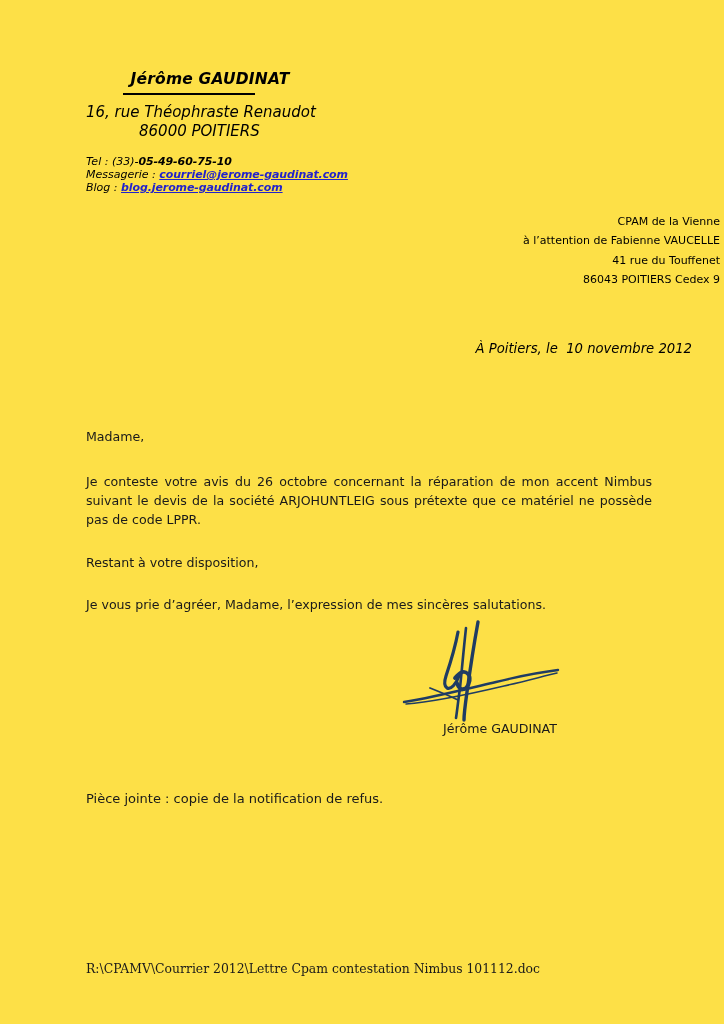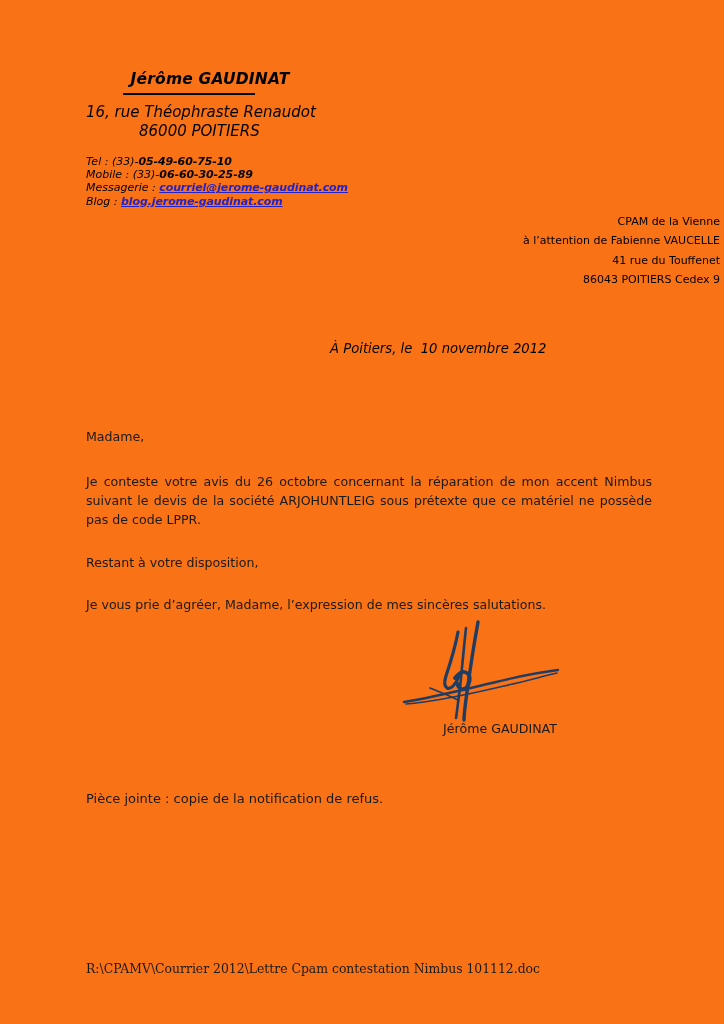--- a/index.html
+++ b/index.html
@@ -12,21 +12,21 @@
     height: 1024px;
     position: relative;
     font-family: "DejaVu Sans", sans-serif;
     color: #000000;
     overflow: hidden;
   }
 
   .page {
     position: absolute;
     inset: 0;
-    background: #f97316;
+    background: #fde047;
   }
 
   
   .letterhead {
     position: absolute;
     left: 0;
     top: 70px;
     width: 420px;
   }
   .sender-name {
@@ -86,21 +86,21 @@
     line-height: 19.3px;
     color: #000;
   }
 
   
   .dateline {
     position: absolute;
     left: 330px;
     top: 341px;
     width: 362px;
-    text-align: left;
+    text-align: right;
     font-family: "DejaVu Sans", sans-serif;
     font-style: italic;
     font-size: 13.2px;
     color: #000;
     white-space: pre;
   }
 
   
   .body-block {
     position: absolute;
@@ -173,21 +173,20 @@
 
   <div class="letterhead">
     <div class="sender-name">Jérôme GAUDINAT</div>
     <div class="sender-rule"></div>
     <div class="sender-address">
       <div class="addr-line-1">16, rue Théophraste Renaudot</div>
       <div class="addr-line-2">86000 POITIERS</div>
     </div>
     <div class="contact">
       <div class="contact-row"><span class="contact-label">Tel : (33)-</span><span class="contact-strong">05-49-60-75-10</span></div>
-      <div class="contact-row"><span class="contact-label">Mobile : (33)-</span><span class="contact-strong">06-60-30-25-89</span></div>
       <div class="contact-row"><span class="contact-label">Messagerie : </span><span class="contact-link">courriel@jerome-gaudinat.com</span></div>
       <div class="contact-row"><span class="contact-label">Blog : </span><span class="contact-link">blog.jerome-gaudinat.com</span></div>
     </div>
   </div>
 
   <div class="recipient">
     <div>CPAM de la Vienne</div>
     <div>à l’attention de Fabienne VAUCELLE</div>
     <div>41 rue du Touffenet</div>
     <div>86043 POITIERS Cedex 9</div>

